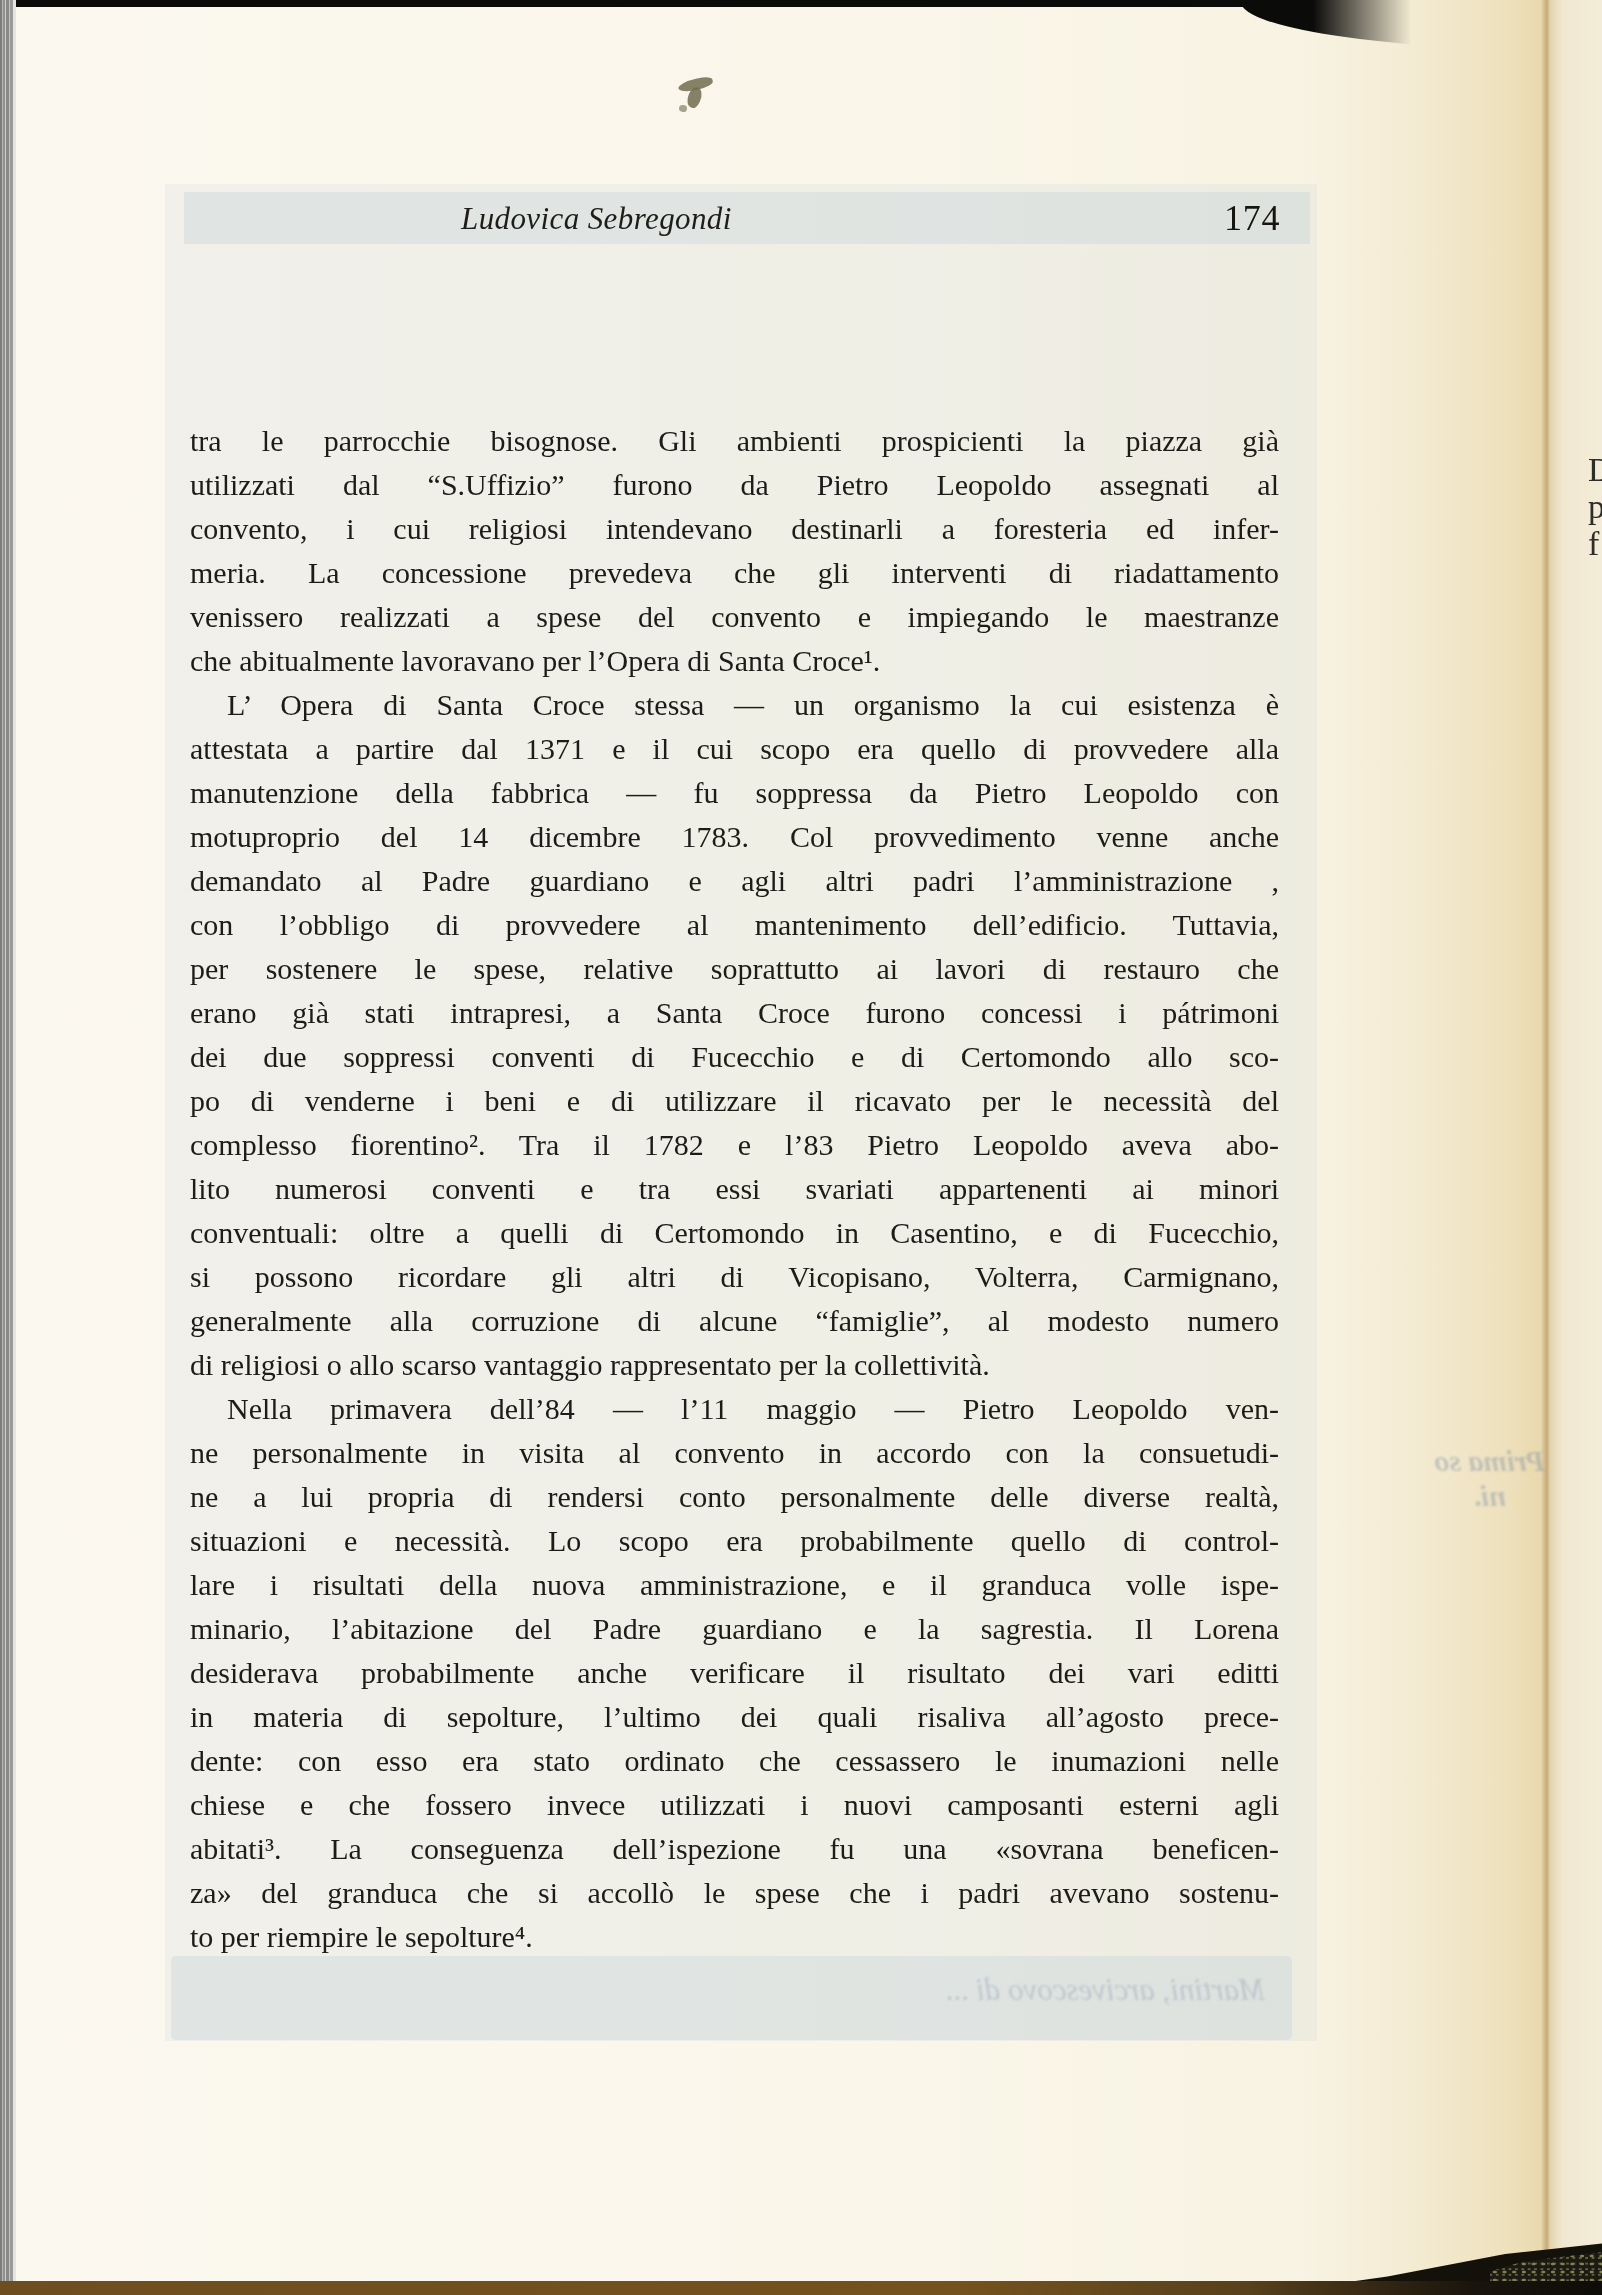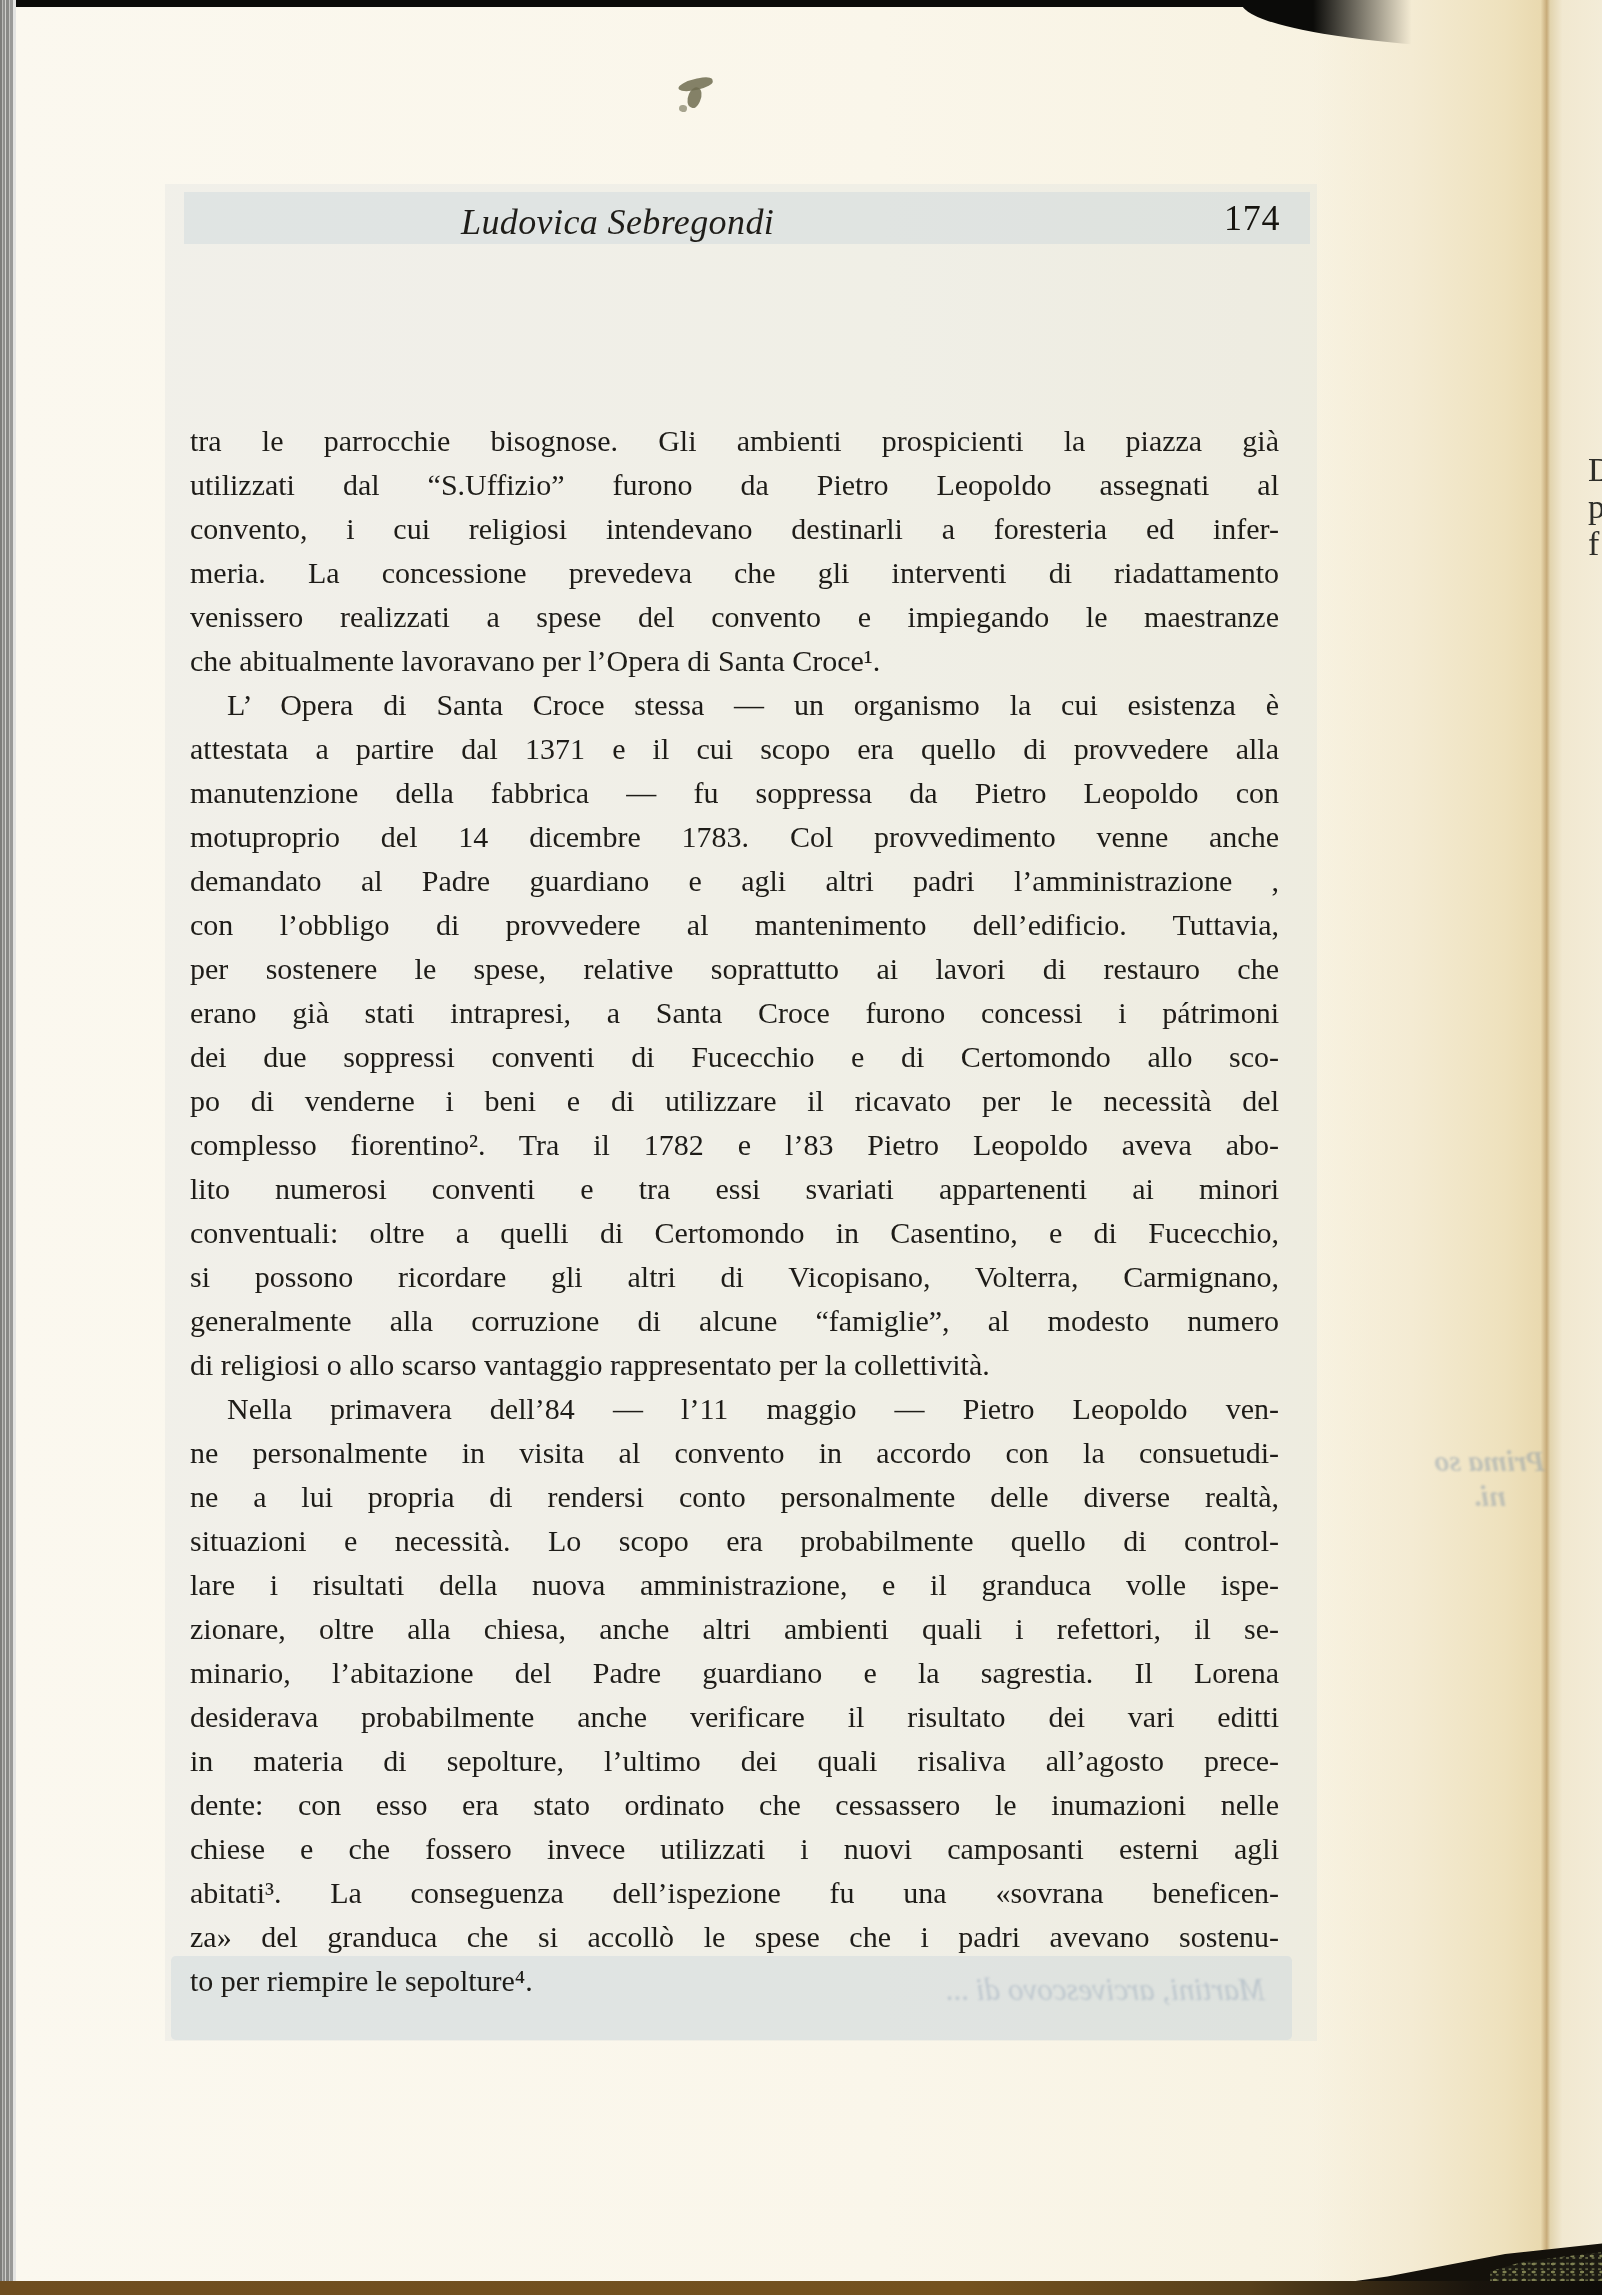--- a/index.html
+++ b/index.html
@@ -52,21 +52,21 @@
   .facing-letters div{font-weight:normal;}
   .facing-letters div:first-child{font-weight:normal;}
   
   .page-tint{position:absolute;left:165px;top:184px;width:1152px;height:1857px;background:rgba(205,215,219,0.22);}
   .tint-band{position:absolute;background:rgba(198,211,218,0.38);}
   .tint-header{left:184px;top:192px;width:1126px;height:52px;}
   .tint-bottom{left:171px;top:1956px;width:1121px;height:84px;border-radius:4.8px;}
   
   .author{
     position:absolute;left:461px;top:201px;
-    font-style:italic;font-size:36px;color:#1f1d19;letter-spacing:0.4px;
+    font-style:italic;font-size:31px;color:#1f1d19;letter-spacing:0.4px;
   }
   .pagenum{
     position:absolute;left:1224px;top:197px;
     font-weight:normal;font-size:36px;color:#171510;letter-spacing:0.8px;
   }
   
   .body-text{
     position:absolute;left:190px;top:419px;width:1089px;
     font-size:30px;line-height:44px;color:#1e1c18;
   }
@@ -152,21 +152,20 @@
       <div class="line">lito numerosi conventi e tra essi svariati appartenenti ai minori</div>
       <div class="line">conventuali: oltre a quelli di Certomondo in Casentino, e di Fucecchio,</div>
       <div class="line">si possono ricordare gli altri di Vicopisano, Volterra, Carmignano,</div>
       <div class="line">generalmente alla corruzione di alcune “famiglie”, al modesto numero</div>
       <div class="line last">di religiosi o allo scarso vantaggio rappresentato per la collettività.</div>
       <div class="line indent">Nella primavera dell’84 — l’11 maggio — Pietro Leopoldo ven-</div>
       <div class="line">ne personalmente in visita al convento  in accordo con la consuetudi-</div>
       <div class="line">ne a lui propria di rendersi conto personalmente delle  diverse realtà,</div>
       <div class="line">situazioni  e necessità. Lo scopo era probabilmente quello di control-</div>
       <div class="line">lare i risultati della nuova amministrazione, e il granduca volle ispe-</div>
-      <div class="line">zionare, oltre alla chiesa, anche altri ambienti quali i refettori, il se-</div>
       <div class="line">minario, l’abitazione del Padre guardiano e la sagrestia. Il Lorena</div>
       <div class="line">desiderava probabilmente anche verificare il risultato dei vari editti</div>
       <div class="line">in materia di sepolture, l’ultimo dei quali risaliva all’agosto prece-</div>
       <div class="line">dente: con esso era stato ordinato che cessassero le inumazioni nelle</div>
       <div class="line">chiese e che fossero invece utilizzati  i nuovi camposanti esterni agli</div>
       <div class="line">abitati³. La conseguenza dell’ispezione fu una «sovrana beneficen-</div>
       <div class="line">za» del granduca che si accollò le spese che i padri avevano sostenu-</div>
       <div class="line last">to per riempire le sepolture⁴.</div>
     </div>
 

